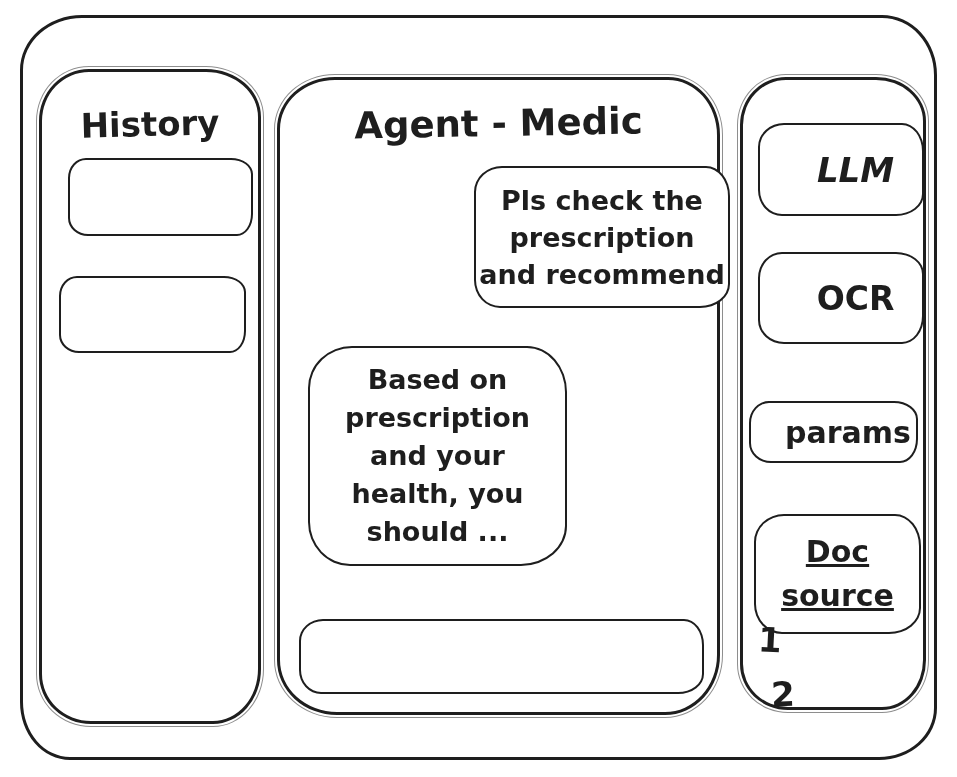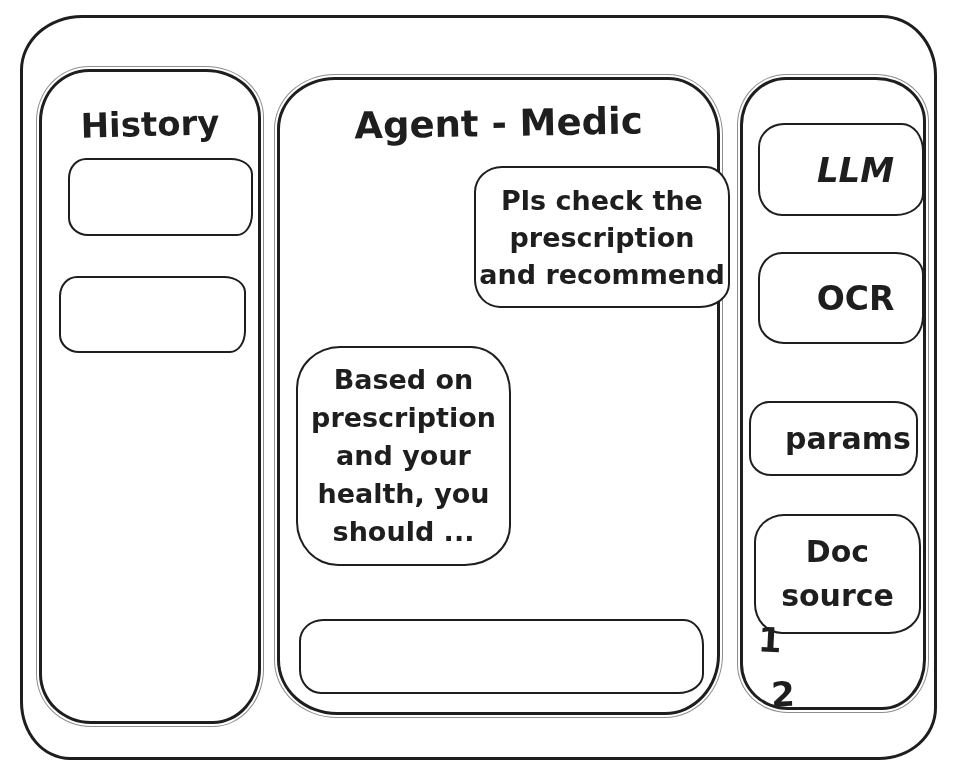--- a/index.html
+++ b/index.html
@@ -64,21 +64,21 @@
     white-space: pre-line;
     text-align: center;
     display: flex; align-items: center; justify-content: center; margin-left: 16px;
   }
   #user-bubble {
     left: 178px; top: 86px; width: 256px; height: 142px;
     border-radius: 28px 24px 30px 26px / 26px 30px 24px 28px;
     line-height: 37px;
   }
   #assistant-bubble {
-    left: 0; top: 266px; width: 215px; height: 220px;
+    left: 12px; top: 266px; width: 259px; height: 220px;
     border-radius: 44px 40px 46px 42px / 42px 46px 40px 44px;
     line-height: 38px;
   }
   #chat-input {
     left: 19px; top: 539px; width: 405px; height: 75px;
     border: 2.8px solid #1e1e1e;
     border-radius: 24px 20px 26px 22px / 22px 26px 20px 24px;
     background: #ffffff;
     font-family: "DejaVu Sans", sans-serif;
     font-size: 26px; font-weight: bold; color: #1e1e1e;
@@ -104,30 +104,31 @@
     border-radius: 26px 22px 28px 24px / 24px 28px 22px 26px;
     font-size: 34px; font-style: italic;
   }
   #tool-ocr {
     left: 15px; top: 156px; width: 166px; height: 92px;
     border-radius: 24px 28px 22px 26px / 26px 22px 28px 24px;
     font-size: 33px;
     margin-top: 16px;
   }
   #tool-params {
-    left: 6px; top: 321px; width: 169px; height: 75px;
+    left: 6px; top: 321px; width: 169px; height: 62px;
     border-radius: 20px 24px 18px 22px / 22px 18px 24px 20px;
     font-size: 30px;
   }
   #tool-doc-source {
     left: 11px; top: 434px; width: 167px; height: 120px;
     border-radius: 30px 26px 32px 28px / 28px 32px 26px 30px;
     font-size: 30px;
     line-height: 44px;
     padding: 0 18px;
+    text-decoration: underline;
   }
   .doc-num {
     font-size: 34px; font-weight: bold;
     background: transparent;
     z-index: 3;
   }
   #doc-num-1 { left: 15px; top: 540px; transform: rotate(3deg); }
   #doc-num-2 { left: 28px; top: 594px; transform: rotate(-2deg); }
 </style>
 </head>

